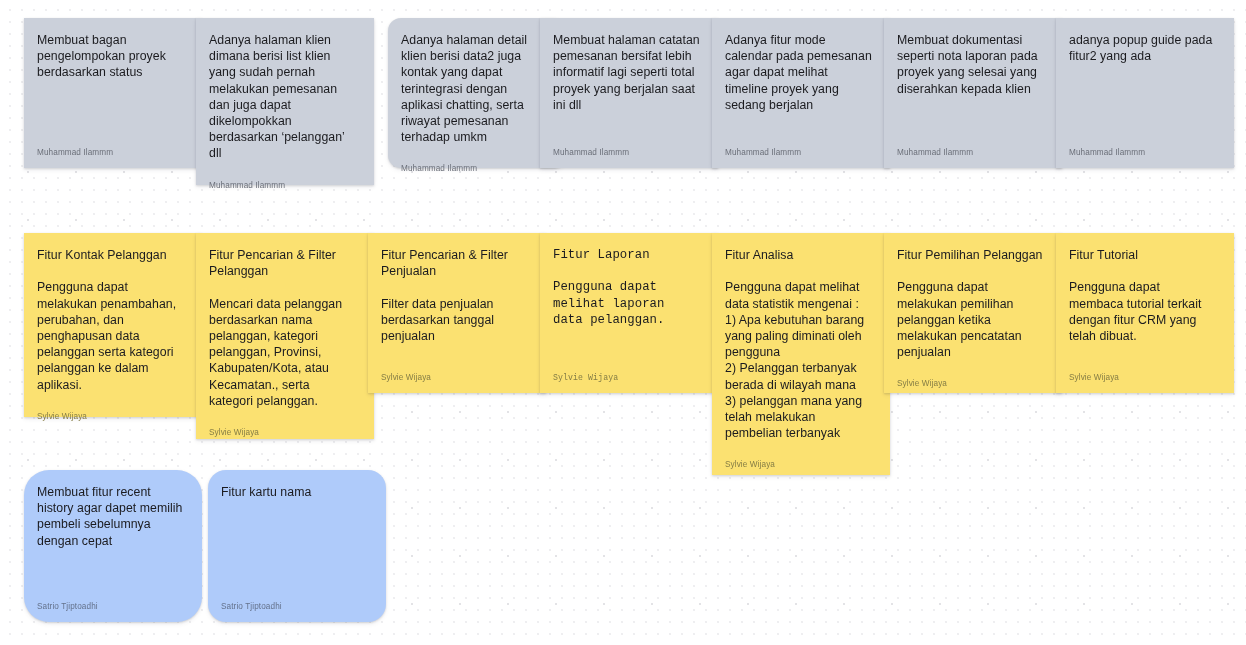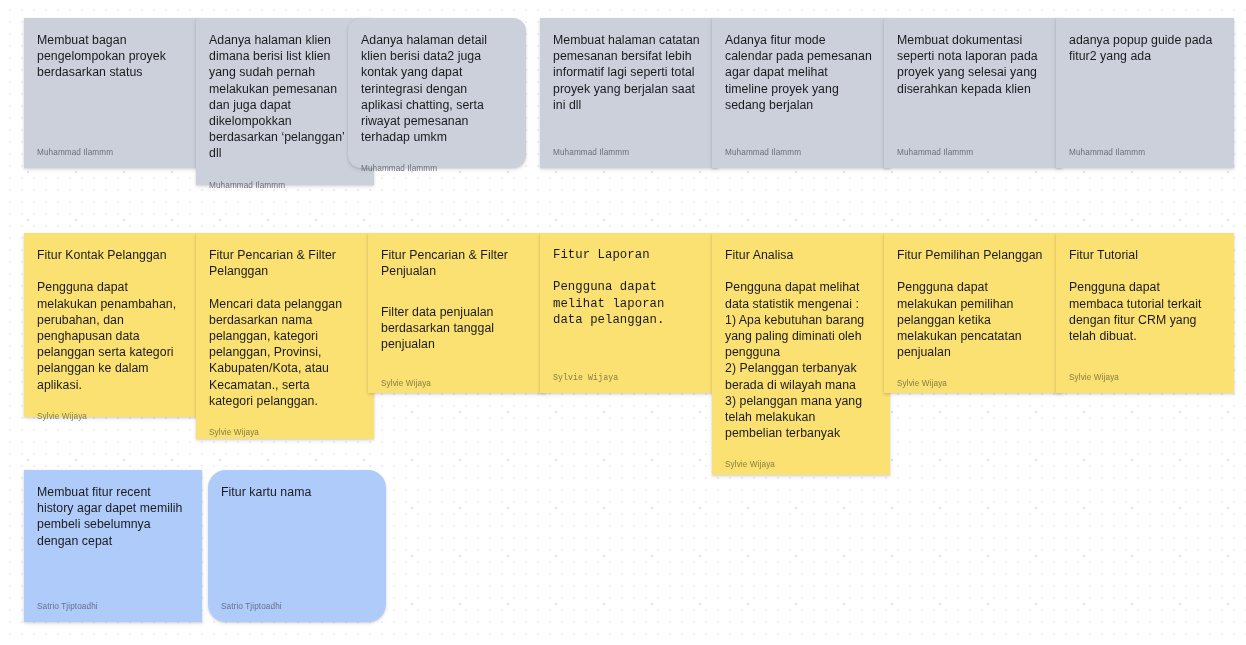--- a/index.html
+++ b/index.html
@@ -83,21 +83,21 @@
 
 <div id="board">
     <div class="note note-gray" style="left: 24px; top: 18px; height: 150px;">
       <div class="note-body no-title">Membuat bagan pengelompokan proyek berdasarkan status</div>
       <div class="note-author">Muhammad Ilammm</div>
     </div>
     <div class="note note-gray" style="left: 196px; top: 18px; height: 167px;">
       <div class="note-body no-title">Adanya halaman klien dimana berisi list klien yang sudah pernah melakukan pemesanan dan juga dapat dikelompokkan berdasarkan ‘pelanggan’ dll</div>
       <div class="note-author">Muhammad Ilammm</div>
     </div>
-    <div class="note note-gray" style="left: 348px; top: 18px; height: 150px; border-radius: 13px;">
+    <div class="note note-gray" style="left: 388px; top: 18px; height: 150px; border-radius: 13px;">
       <div class="note-body no-title">Adanya halaman detail klien berisi data2 juga kontak yang dapat terintegrasi dengan aplikasi chatting, serta riwayat pemesanan terhadap umkm</div>
       <div class="note-author">Muhammad Ilammm</div>
     </div>
     <div class="note note-gray" style="left: 540px; top: 18px; height: 150px;">
       <div class="note-body no-title">Membuat halaman catatan pemesanan bersifat lebih informatif lagi seperti total proyek yang berjalan saat ini dll</div>
       <div class="note-author">Muhammad Ilammm</div>
     </div>
     <div class="note note-gray" style="left: 712px; top: 18px; height: 150px;">
       <div class="note-body no-title">Adanya fitur mode calendar pada pemesanan agar dapat melihat timeline proyek yang sedang berjalan</div>
       <div class="note-author">Muhammad Ilammm</div>
@@ -113,21 +113,21 @@
     <div class="note note-yellow" style="left: 24px; top: 233px; height: 184px;">
       <div class="note-title">Fitur Kontak Pelanggan</div>
       <div class="note-body">Pengguna dapat melakukan penambahan, perubahan, dan penghapusan data pelanggan serta kategori pelanggan ke dalam aplikasi.</div>
       <div class="note-author">Sylvie Wijaya</div>
     </div>
     <div class="note note-yellow" style="left: 196px; top: 233px; height: 206px;">
       <div class="note-title">Fitur Pencarian &amp; Filter Pelanggan</div>
       <div class="note-body">Mencari data pelanggan berdasarkan nama pelanggan, kategori pelanggan, Provinsi, Kabupaten/Kota, atau Kecamatan., serta kategori pelanggan.</div>
       <div class="note-author">Sylvie Wijaya</div>
     </div>
-    <div class="note note-yellow" style="left: 368px; top: 233px; height: 160px; gap: 8px;">
+    <div class="note note-yellow" style="left: 368px; top: 233px; height: 160px;">
       <div class="note-title">Fitur Pencarian &amp; Filter Penjualan</div>
       <div class="note-body">Filter data penjualan berdasarkan tanggal penjualan</div>
       <div class="note-author">Sylvie Wijaya</div>
     </div>
     <div class="note note-yellow" style="left: 540px; top: 233px; height: 160px; font-family: Liberation Mono, monospace;">
       <div class="note-title">Fitur Laporan</div>
       <div class="note-body">Pengguna dapat melihat laporan data pelanggan.</div>
       <div class="note-author">Sylvie Wijaya</div>
     </div>
     <div class="note note-yellow" style="left: 712px; top: 233px; height: 242px;">
@@ -141,21 +141,21 @@
     <div class="note note-yellow" style="left: 884px; top: 233px; height: 160px;">
       <div class="note-title">Fitur Pemilihan Pelanggan</div>
       <div class="note-body">Pengguna dapat melakukan pemilihan pelanggan ketika melakukan pencatatan penjualan</div>
       <div class="note-author">Sylvie Wijaya</div>
     </div>
     <div class="note note-yellow" style="left: 1056px; top: 233px; height: 160px;">
       <div class="note-title">Fitur Tutorial</div>
       <div class="note-body">Pengguna dapat membaca tutorial terkait dengan fitur CRM yang telah dibuat.</div>
       <div class="note-author">Sylvie Wijaya</div>
     </div>
-    <div class="note note-blue" style="left: 24px; top: 470px; height: 152px;">
+    <div class="note note-blue" style="left: 24px; top: 470px; height: 152px; border-radius: 25px;">
       <div class="note-body no-title">Membuat fitur recent history agar dapet memilih pembeli sebelumnya dengan cepat</div>
       <div class="note-author">Satrio Tjiptoadhi</div>
     </div>
     <div class="note note-blue" style="left: 208px; top: 470px; height: 152px; border-radius: 18px;">
       <div class="note-title">Fitur kartu nama</div>
       <div class="note-author">Satrio Tjiptoadhi</div>
     </div>
   </div>
 
 </body></html>

